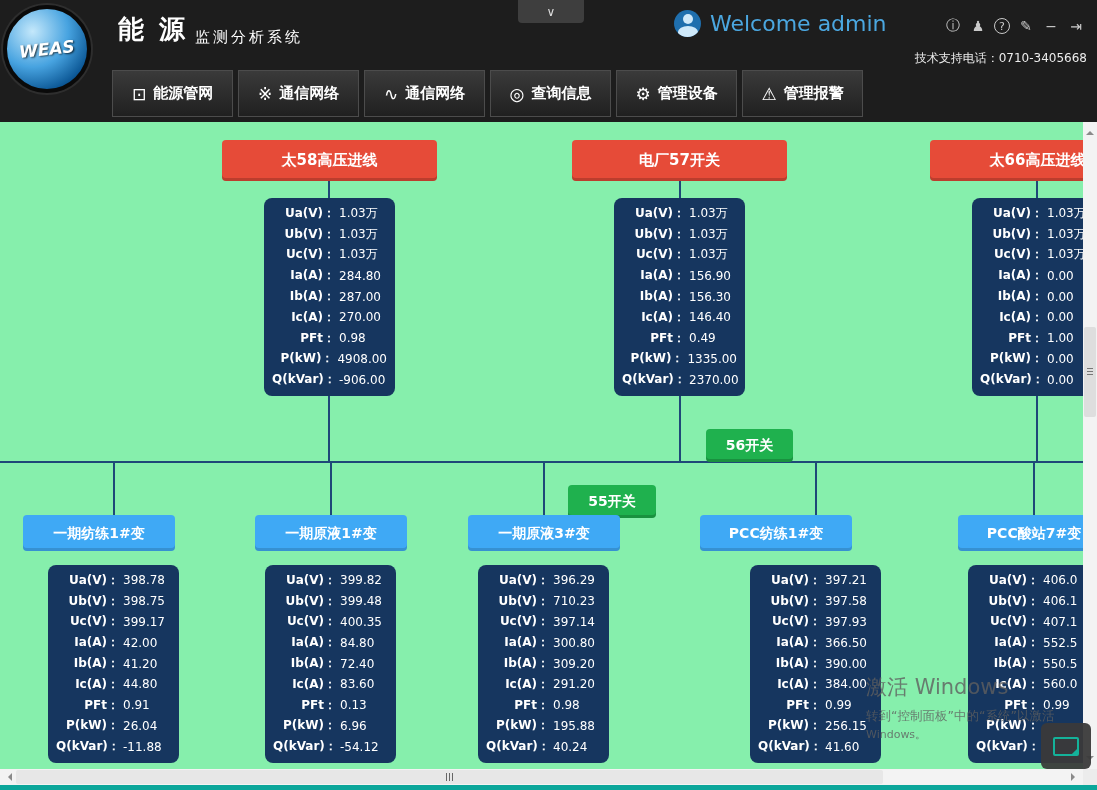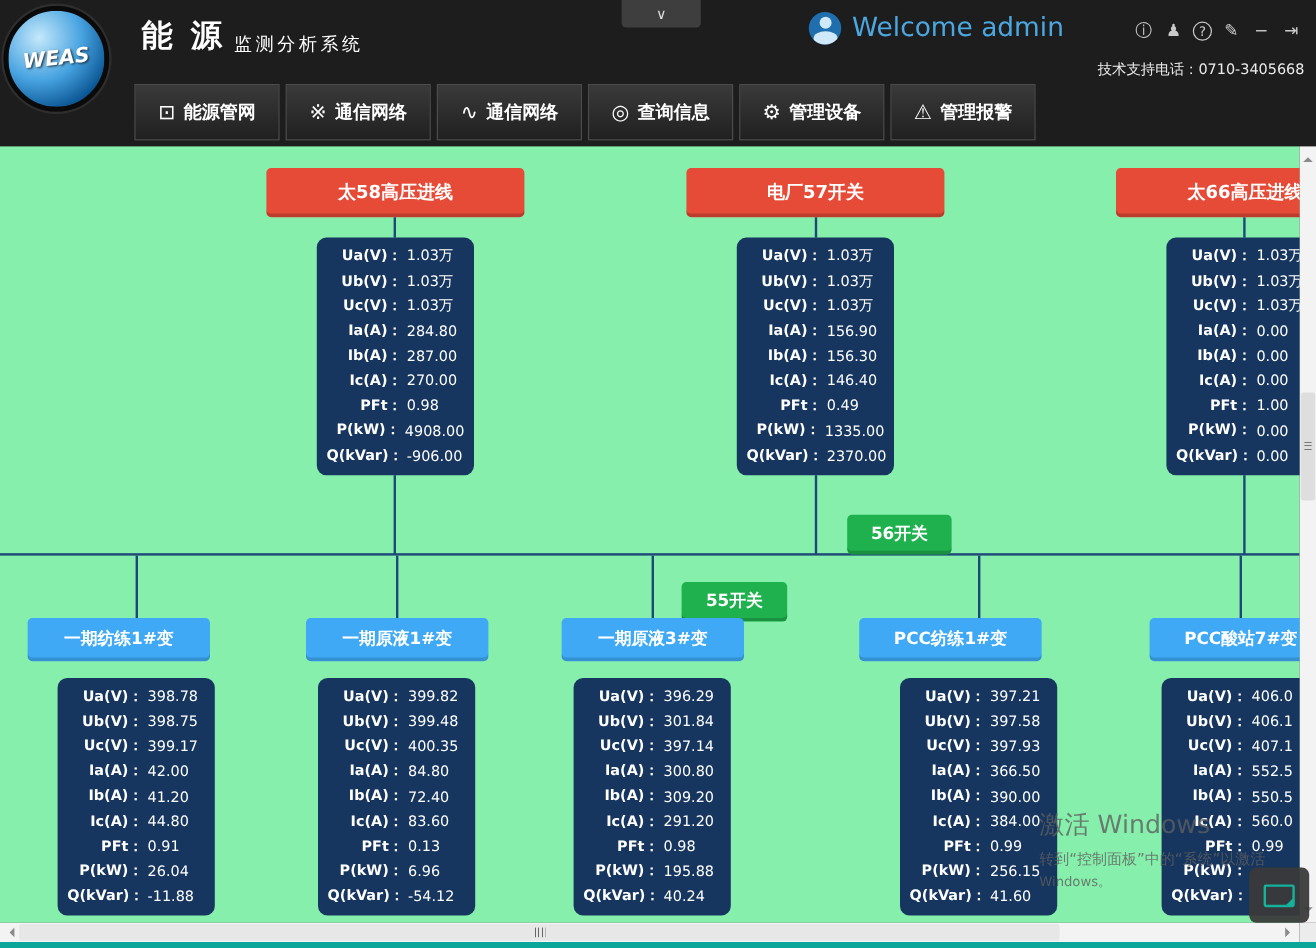--- a/index.html
+++ b/index.html
@@ -269,21 +269,21 @@
           <span class="pv">0.00</span>
         </div>
       </div>
 
     <div class="gbtn" style="left:568px;top:323px;width:88px;margin-top:40px;">55开关</div>
     <div class="gbtn" style="left:706px;top:307px;width:87px;">56开关</div>
 
     <div class="bbtn" style="left:23px;top:393px;">一期纺练1#变</div>
     <div class="bbtn" style="left:255px;top:393px;">一期原液1#变</div>
     <div class="bbtn" style="left:468px;top:393px;">一期原液3#变</div>
-    <div class="bbtn" style="left:716px;top:393px;">PCC纺练1#变</div>
+    <div class="bbtn" style="left:700px;top:393px;">PCC纺练1#变</div>
     <div class="bbtn" style="left:958px;top:393px;">PCC酸站7#变</div>
 
     <div class="panel" style="left:48px;top:443px;">
 
     <div class="prow">
           <span class="pl">Ua(V)：</span>
           <span class="pv">398.78</span>
         </div>
         <div class="prow">
           <span class="pl">Ub(V)：</span>
@@ -358,21 +358,21 @@
         </div>
       </div>
     <div class="panel" style="left:478px;top:443px;">
 
     <div class="prow">
           <span class="pl">Ua(V)：</span>
           <span class="pv">396.29</span>
         </div>
         <div class="prow">
           <span class="pl">Ub(V)：</span>
-          <span class="pv">301.84</span>
+          <span class="pv">710.23</span>
         </div>
         <div class="prow">
           <span class="pl">Uc(V)：</span>
           <span class="pv">397.14</span>
         </div>
         <div class="prow">
           <span class="pl">Ia(A)：</span>
           <span class="pv">300.80</span>
         </div>
         <div class="prow">

